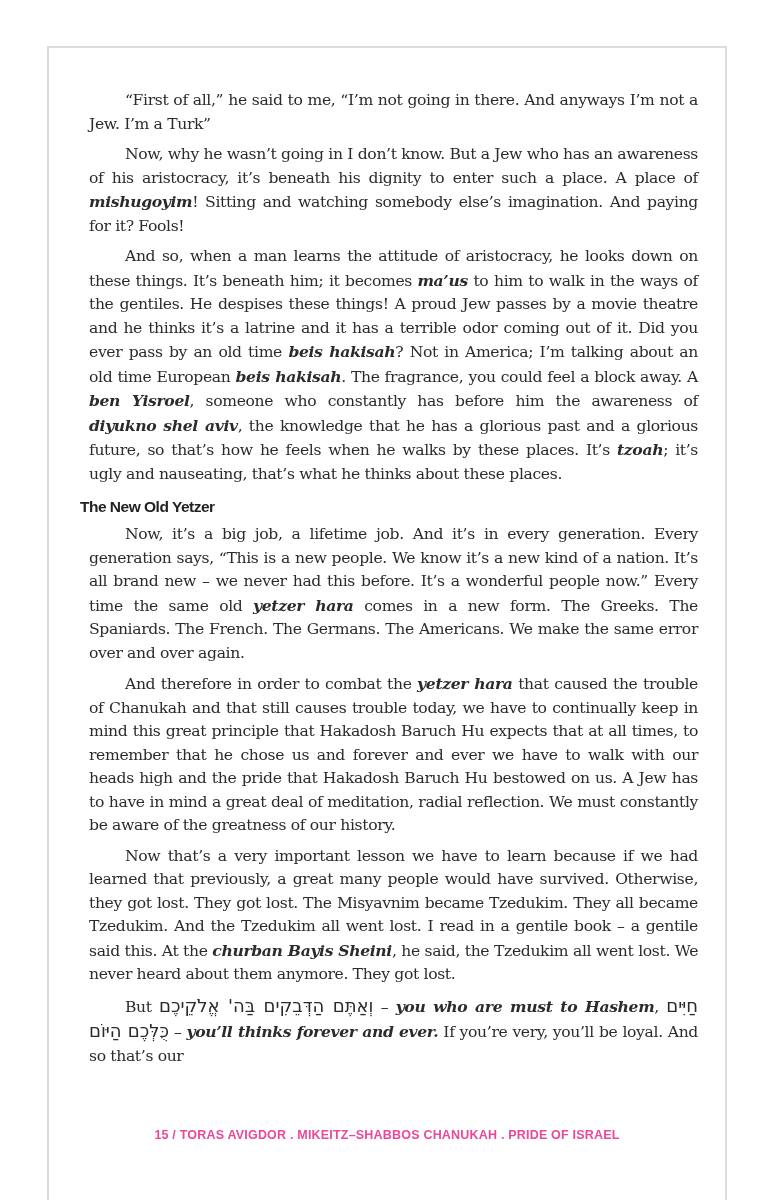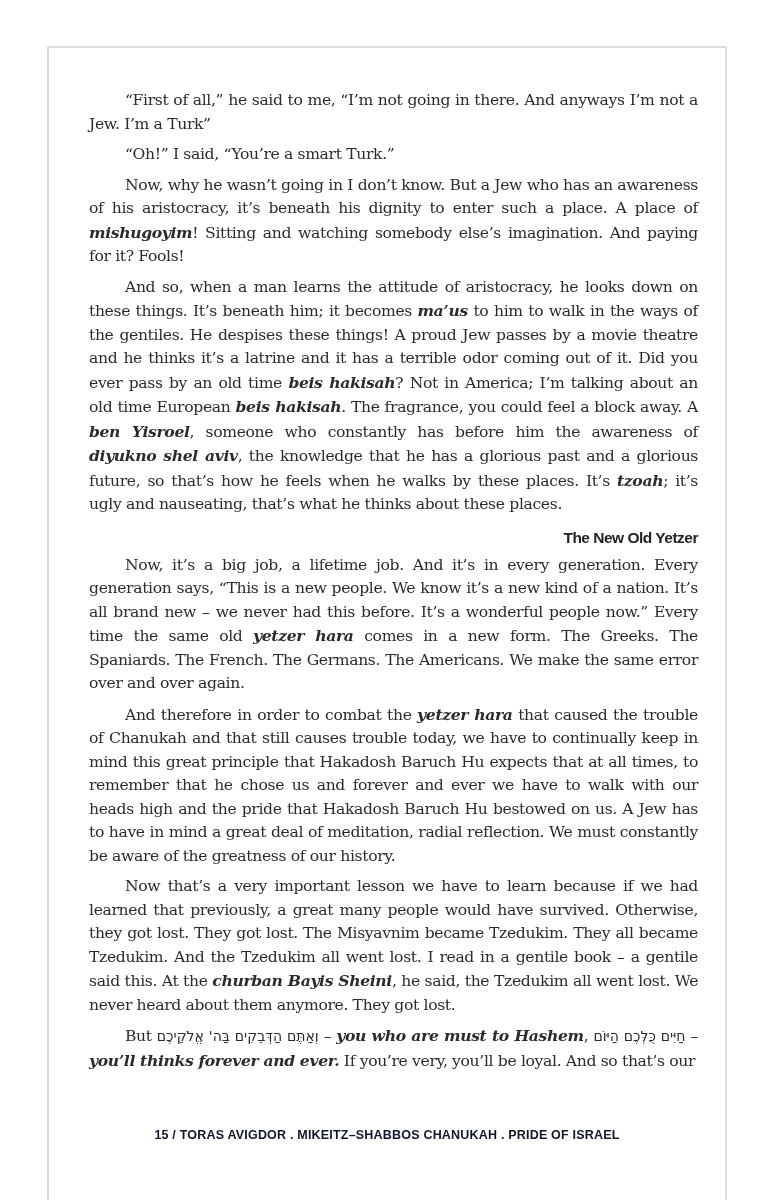--- a/index.html
+++ b/index.html
@@ -39,56 +39,55 @@
     }
     .content p.first-line-only {
       text-align-last: left;
     }
     .content em {
       font-style: italic;
       font-weight: bold;
     }
     .hebrew {
       font-family: "DejaVu Sans", sans-serif;
-      font-size: 14px;
+      font-size: 18px;
       direction: rtl;
       unicode-bidi: isolate;
       letter-spacing: 0;
     }
     h2.section-heading {
       margin: 10px 0 5px 0;
       font-family: "Liberation Sans", "DejaVu Sans", sans-serif;
       font-size: 15.5px;
       font-weight: bold;
-      text-align: right;
+      text-align: left;
       letter-spacing: -0.5px;
       color: #222222;
       line-height: 22px;
     }
     .footer {
       position: absolute;
       left: 0;
       top: 1080px;
       width: 100%;
       text-align: center;
       font-family: "Liberation Sans", "DejaVu Sans", sans-serif;
       font-size: 12.5px;
       font-weight: bold;
-      color: #0f172a;
+      color: #ec4899;
       letter-spacing: 0.2px;
     }
   </style>
 </head>
 <body>
 
 <div class="page">
   <div class="content">
     <div id="top-paragraphs">
         <p><span>“First of all,” he said to me, “I’m not going in there. And anyways I’m not a Jew. I’m a Turk”</span></p>
-        <p><span>“Oh!” I said, “You’re a smart Turk.”</span></p>
         <p><span>Now, why he wasn’t going in I don’t know. But a Jew who has an awareness of his aristocracy, it’s beneath his dignity to enter such a place. A place of </span><em>mishugoyim</em><span>! Sitting and watching somebody else’s imagination. And paying for it? Fools!</span></p>
         <p><span>And so, when a man learns the attitude of aristocracy, he looks down on these things. It’s beneath him; it becomes </span><em>ma’us</em><span> to him to walk in the ways of the gentiles. He despises these things! A proud Jew passes by a movie theatre and he thinks it’s a latrine and it has a terrible odor coming out of it. Did you ever pass by an old time </span><em>beis hakisah</em><span>? Not in America; I’m talking about an old time European </span><em>beis hakisah</em><span>. The fragrance, you could feel a block away. A </span><em>ben Yisroel</em><span>, someone who constantly has before him the awareness of </span><em>diyukno shel aviv</em><span>, the knowledge that he has a glorious past and a glorious future, so that’s how he feels when he walks by these places. It’s </span><em>tzoah</em><span>; it’s ugly and nauseating, that’s what he thinks about these places.</span></p>
       </div>
 
     <h2 class="section-heading">The New Old Yetzer</h2>
     <div id="section1-paragraphs">
         <p><span>Now, it’s a big job, a lifetime job. And it’s in every generation. Every generation says, “This is a new people. We know it’s a new kind of a nation. It’s all brand new – we never had this before. It’s a wonderful people now.” Every time the same old </span><em>yetzer hara</em><span> comes in a new form. The Greeks. The Spaniards. The French. The Germans. The Americans. We make the same error over and over again.</span></p>
         <p><span>And therefore in order to combat the </span><em>yetzer hara</em><span> that caused the trouble of Chanukah and that still causes trouble today, we have to continually keep in mind this great principle that Hakadosh Baruch Hu expects that at all times, to remember that he chose us and forever and ever we have to walk with our heads high and the pride that Hakadosh Baruch Hu bestowed on us. A Jew has to have in mind a great deal of meditation, radial reflection. We must constantly be aware of the greatness of our history.</span></p>
       </div>
 

